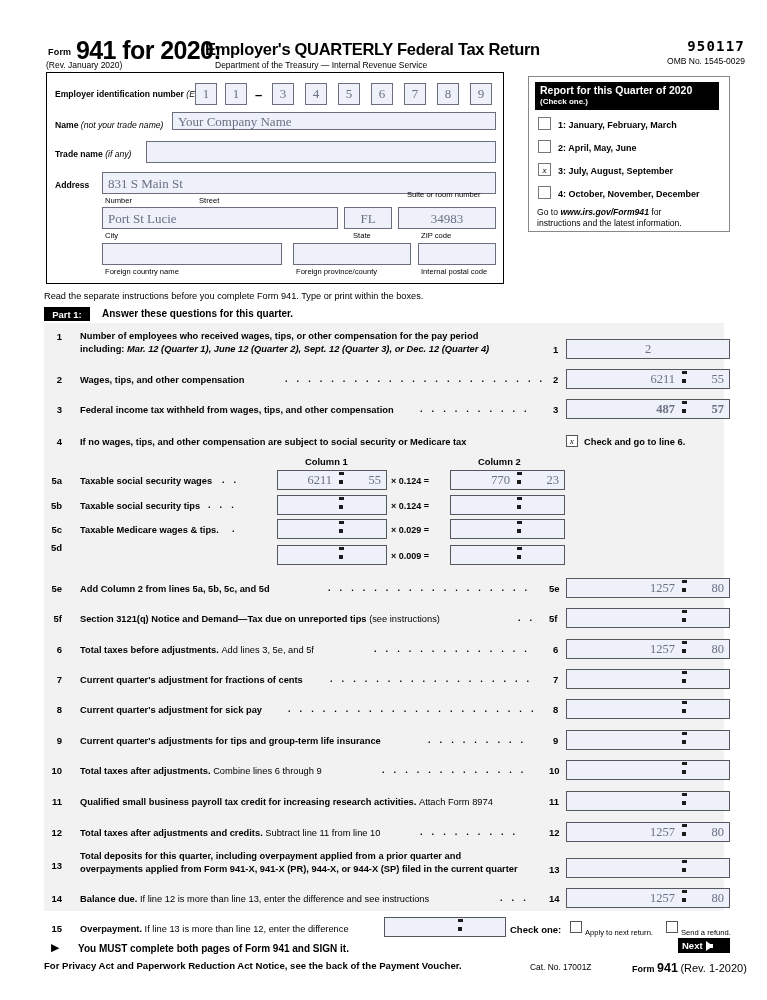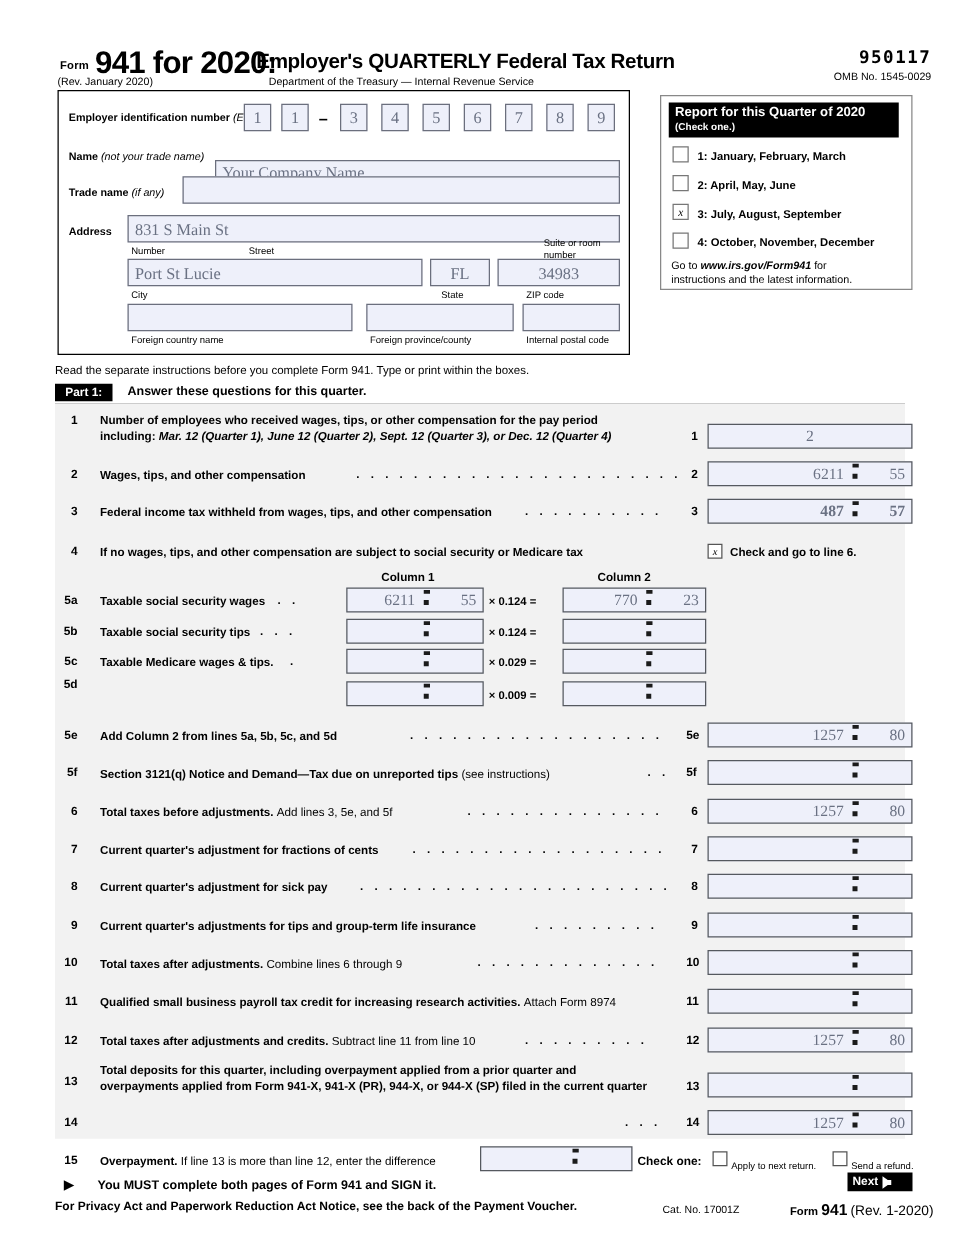--- a/index.html
+++ b/index.html
@@ -240,30 +240,30 @@
     <div class="ein-dash" style="left:208px; top:14px;">–</div>
     <div class="ein-cell" style="left:225px; top:10px;">3</div>
     <div class="ein-cell" style="left:258px; top:10px;">4</div>
     <div class="ein-cell" style="left:291px; top:10px;">5</div>
     <div class="ein-cell" style="left:324px; top:10px;">6</div>
     <div class="ein-cell" style="left:357px; top:10px;">7</div>
     <div class="ein-cell" style="left:390px; top:10px;">8</div>
     <div class="ein-cell" style="left:423px; top:10px;">9</div>
 
     <div class="lbl" style="left:8px; top:47px;"><span>Name</span> <i>(not your trade name)</i></div>
-    <div class="fld" style="left:125px; top:39px; width:324px; height:18px;margin-top:16px;">Your Company Name</div>
+    <div class="fld" style="left:125px; top:39px; width:324px; height:18px;">Your Company Name</div>
 
     <div class="lbl" style="left:8px; top:76px;"><span>Trade name</span> <i>(if any)</i></div>
     <div class="fld" style="left:99px; top:68px; width:350px; height:22px;"></div>
 
     <div class="lbl" style="left:8px; top:107px;">Address</div>
     <div class="fld" style="left:55px; top:99px; width:394px; height:22px;">831 S Main St</div>
     <div class="lbl-sm" style="left:58px; top:123px;">Number</div>
     <div class="lbl-sm" style="left:152px; top:123px;">Street</div>
-    <div class="lbl-sm" style="left:360px; top:117px;margin-left:28px;">Suite or room number</div>
+    <div class="lbl-sm" style="left:360px; top:117px;">Suite or room number</div>
 
     <div class="fld" style="left:55px; top:134px; width:236px; height:22px;">Port St Lucie</div>
     <div class="fld" style="left:297px; top:134px; width:48px; height:22px; justify-content:center;">FL</div>
     <div class="fld" style="left:351px; top:134px; width:98px; height:22px; justify-content:center;">34983</div>
     <div class="lbl-sm" style="left:58px; top:158px;">City</div>
     <div class="lbl-sm" style="left:306px; top:158px;">State</div>
     <div class="lbl-sm" style="left:374px; top:158px;">ZIP code</div>
 
     <div class="fld" style="left:55px; top:170px; width:180px; height:22px;"></div>
     <div class="fld" style="left:246px; top:170px; width:118px; height:22px;"></div>
@@ -506,20 +506,23 @@
     <span>overpayments applied from Form 941-X, 941-X (PR), 944-X, or 944-X (SP) filed in the current quarter</span>
   </div>
   <div class="rno" style="left:549px; top:864px;">13</div>
   <div class="money" style="left:566px; top:858px; width:164px;">
     <span class="dollars"></span>
     <span class="dot"></span>
     <span class="cents"></span>
   </div>
 
   <div class="lno" style="left:44px; top:893px; width:18px;">14</div>
+  <div class="ltxt" style="left:80px; top:893px;">
+    <span>Balance due.</span> <span class="nb">If line 12 is more than line 13, enter the difference and see instructions</span>
+  </div>
   <div class="leader" style="left:500px; top:893px; width:44px;">. . .</div>
   <div class="rno" style="left:549px; top:893px;">14</div>
   <div class="money" style="left:566px; top:888px; width:164px;">
     <span class="dollars">1257</span>
     <span class="dot"></span>
     <span class="cents">80</span>
   </div>
 
   <div class="lno" style="left:44px; top:923px; width:18px;">15</div>
   <div class="ltxt" style="left:80px; top:923px;">

